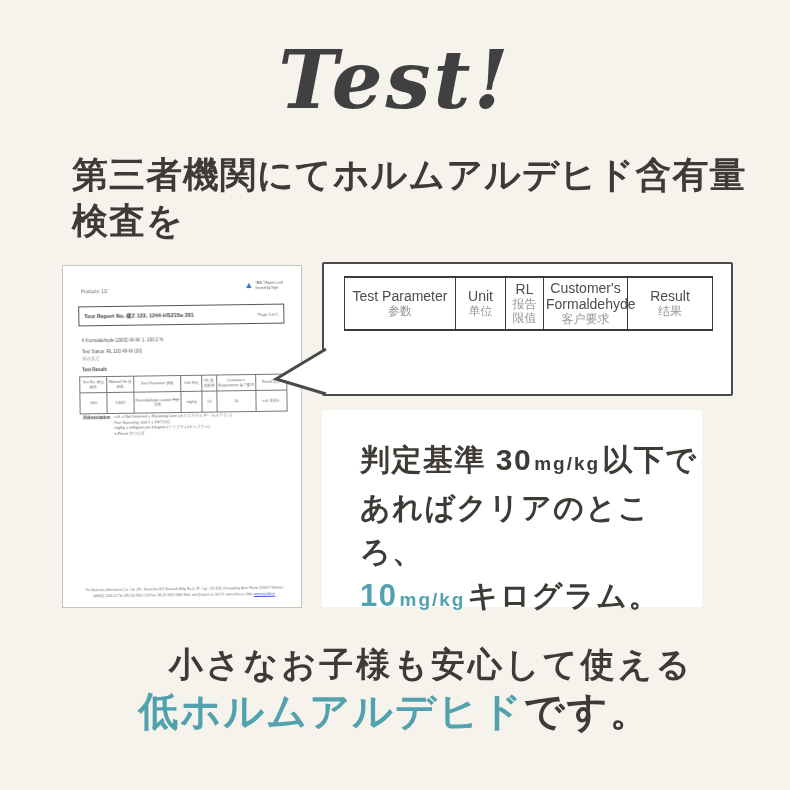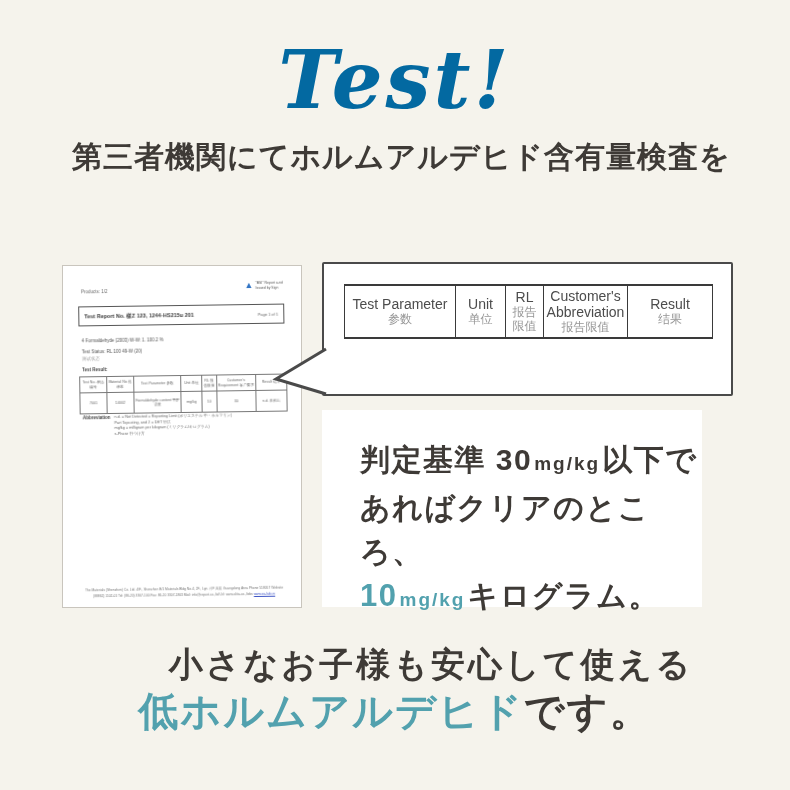--- a/index.html
+++ b/index.html
@@ -3,23 +3,23 @@
 <meta charset="utf-8">
 <style>
   html,body{margin:0;padding:0;}
   body{width:790px;height:790px;overflow:hidden;
        font-family:"Liberation Sans","DejaVu Sans",sans-serif;}
   .canvas{position:relative;width:790px;height:790px;background:#f5f3ec;}
 
   
   .main-title{position:absolute;top:36px;left:0;width:790px;text-align:center;
     font-family:"DejaVu Serif",serif;font-style:italic;font-weight:600;
-    font-size:80px;color:#0369a1;letter-spacing:3px;line-height:1.1;}
-  .intro{position:absolute;top:134px;left:72px;width:680px;
-    font-size:30px;font-weight:600;color:#3e3a36;line-height:46px;letter-spacing:1px;}
+    font-size:80px;color:#404040;letter-spacing:3px;line-height:1.1;}
+  .intro{position:absolute;top:152px;left:72px;width:680px;
+    font-size:36px;font-weight:600;color:#3e3a36;line-height:46px;letter-spacing:1px;}
 
   
   .doc{position:absolute;left:62px;top:265px;width:240px;height:343px;
     background:#fff;border:1px solid #c9c5bd;box-sizing:border-box;}
   .doc-inner{position:absolute;inset:0;transform:rotate(-0.8deg);
     color:#6a6a6a;filter:blur(0.25px);}
   .doc-meta{position:absolute;left:20px;top:22px;font-size:4.5px;}
   .doc-logo{position:absolute;right:16px;top:16px;display:flex;gap:2px;align-items:flex-start;}
   .doc-logo .tri{font-size:9px;color:#3174c4;line-height:1;}
   .doc-logo .lg-lines{font-size:3.5px;line-height:1.3;color:#555;}
@@ -42,21 +42,21 @@
   .doc-abbr .ab-label{font-size:4.5px;font-weight:bold;color:#444;}
   .doc-abbr .ab-lines{font-size:3.8px;line-height:1.45;color:#666;max-width:150px;}
   .doc-footer{position:absolute;left:12px;right:12px;bottom:9px;text-align:center;
     font-size:3.3px;line-height:1.6;color:#777;}
   .doc-footer .blue{color:#3b52c4;text-decoration:underline;}
 
   
   .bubble{position:absolute;left:322px;top:262px;width:411px;height:134px;
     background:#fff;border:2.5px solid #4a4a4a;border-radius:2px;box-sizing:border-box;}
   .bubble-tail{position:absolute;left:-52px;top:82px;width:56px;height:52px;}
-  .result-table{position:absolute;left:20px;top:20px;width:368px;
+  .result-table{position:absolute;left:20px;top:12px;width:368px;
     border-collapse:collapse;table-layout:fixed;}
   .result-table td{border-left:1.4px solid #3a3a3a;border-right:1.4px solid #3a3a3a;
     text-align:center;vertical-align:middle;padding:2px 2px;box-sizing:border-box;}
   .result-table tr.hd td{border-top:2.5px solid #3a3a3a;border-bottom:2.5px solid #3a3a3a;height:47px;}
   .result-table tr.dt td{border-bottom:2.5px solid #3a3a3a;height:44px;}
   .result-table .en{font-size:14px;color:#4c4c4c;line-height:1.15;}
   .result-table .zh{font-size:12px;color:#979797;line-height:1.2;}
   .result-table .val{font-size:15px;color:#4c4c4c;}
 
   
@@ -171,22 +171,22 @@
         </td>
         <td>
           <div class="en">Unit</div>
           <div class="zh">单位</div>
         </td>
         <td>
           <div class="en">RL</div>
           <div class="zh">报告 限值</div>
         </td>
         <td>
-          <div class="en">Customer's Abbreviation</div>
-          <div class="zh">报告限值</div>
+          <div class="en">Customer's Formaldehyde</div>
+          <div class="zh">客户要求</div>
         </td>
         <td>
           <div class="en">Result</div>
           <div class="zh">结果</div>
         </td>
       </tr>
     </tbody>
       </table>
   </div>
 

